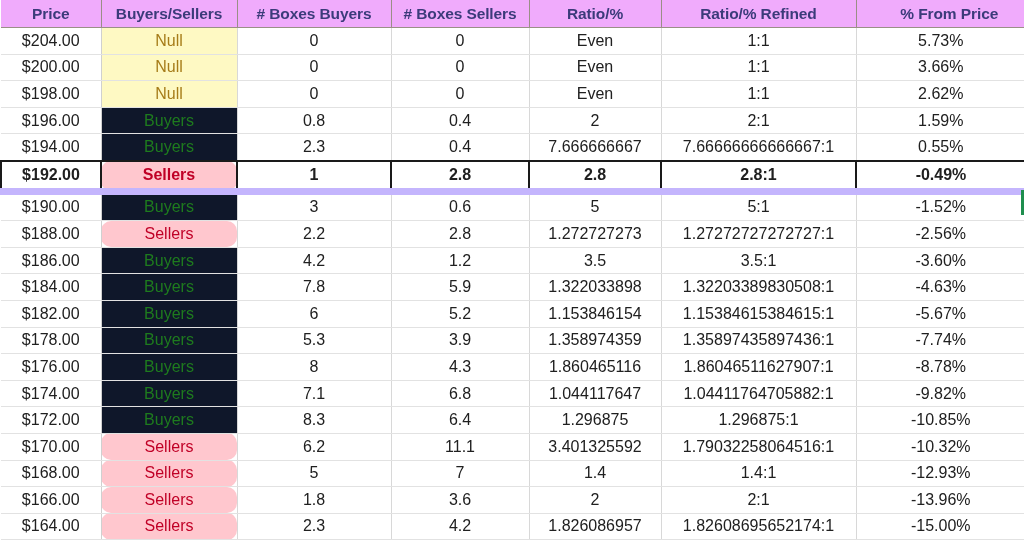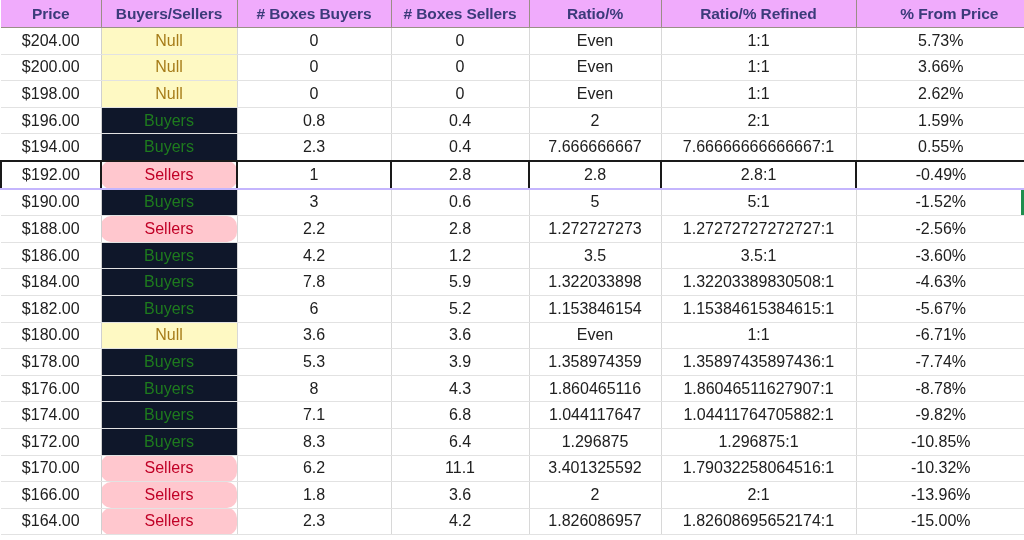--- a/index.html
+++ b/index.html
@@ -64,23 +64,23 @@
   tbody td:last-child { border-right: none; }
   tbody td.col-price { border-right: 1px solid #d0d0d0; }
 
   
   td.fill-null   { background: #fef9c3; color: #A67C19; }
   td.fill-buyers { background: #0f172a; color: #1E7B1E; }
   td.fill-sell   { background: #FFC7CE; color: #C00026; border-radius: 10px; }
 
   
   tr.sel td {
-    font-weight: normal;
+    font-weight: bold;
     border-top: 2px solid #1a1a1a;
-    border-bottom: 2px solid #c4b5fd;
+    border-bottom: 7px solid #c4b5fd;
     border-right: 2px solid #1a1a1a;
   }
   tr.sel td.col-price { border-left: 2px solid #1a1a1a; }
   tr.sel td.last-sel  { border-right: none; margin-left: 44px; }
 
   
   #cell-cursor {
     position: absolute;
     right: 0px;
     width: 3px;
@@ -207,29 +207,20 @@
         <tr>
           <td class="col-price">$182.00</td>
           <td class="fill-buyers">Buyers</td>
           <td>6</td>
           <td>5.2</td>
           <td>1.153846154</td>
           <td>1.15384615384615:1</td>
           <td class="last-sel">-5.67%</td>
         </tr>
         <tr>
-          <td class="col-price">$180.00</td>
-          <td class="fill-null">Null</td>
-          <td>3.6</td>
-          <td>3.6</td>
-          <td>Even</td>
-          <td>1:1</td>
-          <td class="last-sel">-6.71%</td>
-        </tr>
-        <tr>
           <td class="col-price">$178.00</td>
           <td class="fill-buyers">Buyers</td>
           <td>5.3</td>
           <td>3.9</td>
           <td>1.358974359</td>
           <td>1.35897435897436:1</td>
           <td class="last-sel">-7.74%</td>
         </tr>
         <tr>
           <td class="col-price">$176.00</td>
@@ -261,20 +252,29 @@
         <tr>
           <td class="col-price">$170.00</td>
           <td class="fill-sell">Sellers</td>
           <td>6.2</td>
           <td>11.1</td>
           <td>3.401325592</td>
           <td>1.79032258064516:1</td>
           <td class="last-sel">-10.32%</td>
         </tr>
         <tr>
+          <td class="col-price">$168.00</td>
+          <td class="fill-sell">Sellers</td>
+          <td>5</td>
+          <td>7</td>
+          <td>1.4</td>
+          <td>1.4:1</td>
+          <td class="last-sel">-12.93%</td>
+        </tr>
+        <tr>
           <td class="col-price">$166.00</td>
           <td class="fill-sell">Sellers</td>
           <td>1.8</td>
           <td>3.6</td>
           <td>2</td>
           <td>2:1</td>
           <td class="last-sel">-13.96%</td>
         </tr>
         <tr>
           <td class="col-price">$164.00</td>

